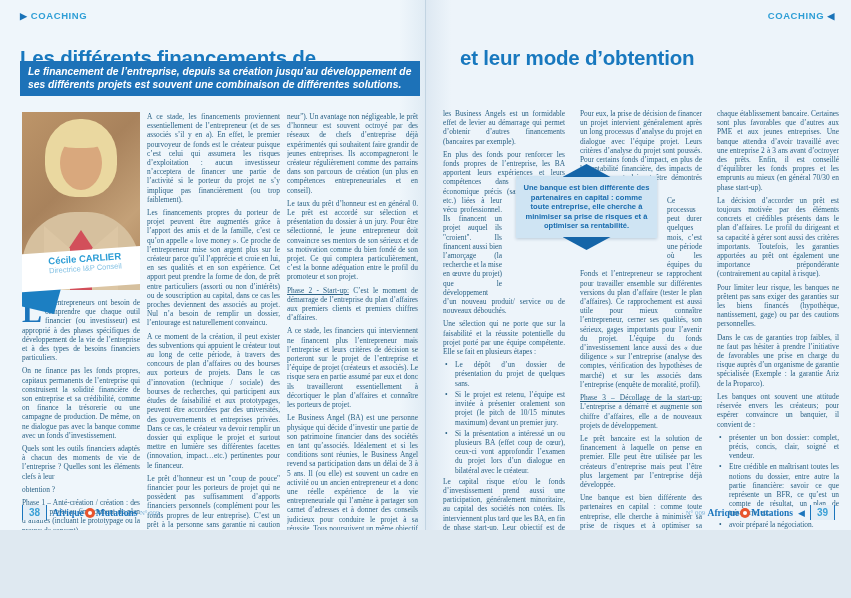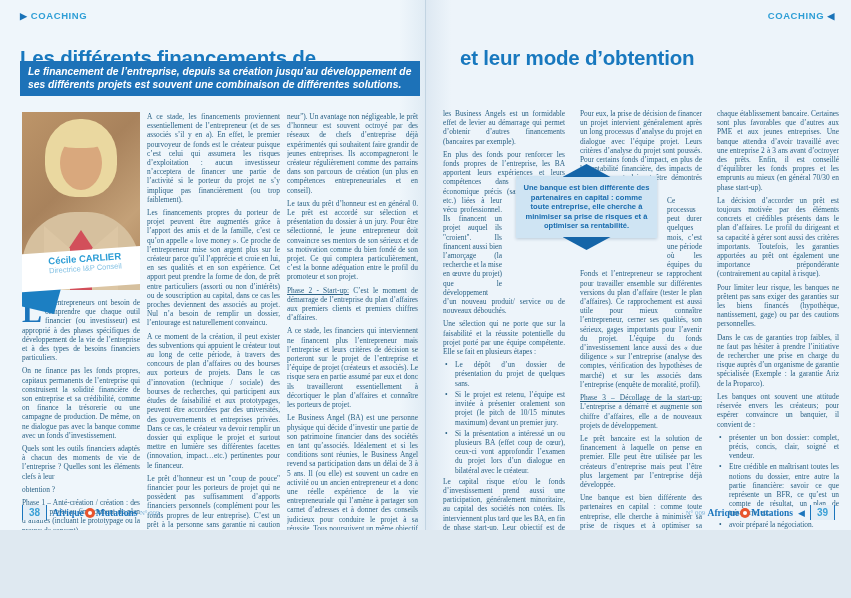--- a/index.html
+++ b/index.html
@@ -212,21 +212,21 @@
           <span class="phase">Phase 3 – Décollage de la start-up:</span><span> L’entreprise a démarré et augmente son chiffre d’affaires, elle a de nouveaux projets de développement.</span>
         </p>
         <p class="p">Le prêt bancaire est la solution de financement à laquelle on pense en premier. Elle peut être utilisée par les créateurs d’entreprise mais peut l’être plus largement par l’entreprise déjà développée.</p>
         <p class="p">Une banque est bien différente des partenaires en capital : comme toute entreprise, elle cherche à minimiser sa prise de risques et à optimiser sa rentabilité. Pour ces raisons, les banques ne souhaitent pas, risquer plus d’argent dans le projet que le ou les créateurs eux-mêmes. La politique de la banque vis-à-vis des PME est différente selon</p>
       </div>
 
       <div class="col">
         <p class="p">chaque établissement bancaire.   Certaines sont plus favorables que d’autres aux PME et aux jeunes entreprises. Une banque attendra d’avoir travaillé avec une entreprise 2 à 3 ans avant d’octroyer des prêts. Enfin, il est conseillé d’équilibrer les fonds propres et les emprunts au mieux (en général 70/30 en phase start-up).</p>
         <p class="p">La décision d’accorder un prêt est toujours motivée par des éléments concrets et crédibles présents dans le plan d’affaires. Le profil du dirigeant et sa capacité à gérer sont aussi des critères importants. Toutefois, les garanties apportées au prêt ont également une importance prépondérante (contrairement au capital à risque).</p>
         <p class="p">Pour limiter leur risque, les banques ne prêtent pas sans exiger des garanties sur les biens financés (hypothèque, nantissement, gage) ou par des cautions personnelles.</p>
-        <p class="p">Dans le cas de garanties trop faibles, il ne faut pas hésiter à prendre l’initiative de rechercher une prise en charge du risque auprès d’un organisme de garantie spécialisée (Exemple : la garantie Ariz de la Proparco).</p>
+        <p class="p">Dans le cas de garanties trop faibles, il ne faut pas hésiter à prendre l’initiative de favorables une prise en charge du risque auprès d’un organisme de garantie spécialisée (Exemple : la garantie Ariz de la Proparco).</p>
         <p class="p">Les banques ont souvent une attitude réservée envers les créateurs; pour espérer convaincre un banquier, il convient de :</p>
         <div class="bullet">
             <span>présenter un bon dossier: complet, précis, concis, clair, soigné et vendeur.</span>
           </div>
         <div class="bullet">
             <span>Etre crédible en maîtrisant toutes les notions du dossier, entre autre la partie financière: savoir ce que représente un BFR, ce qu’est un compte de résultat, un plan de trésorerie, etc.</span>
           </div>
         <div class="bullet">
             <span>avoir préparé la négociation.</span>
           </div>

